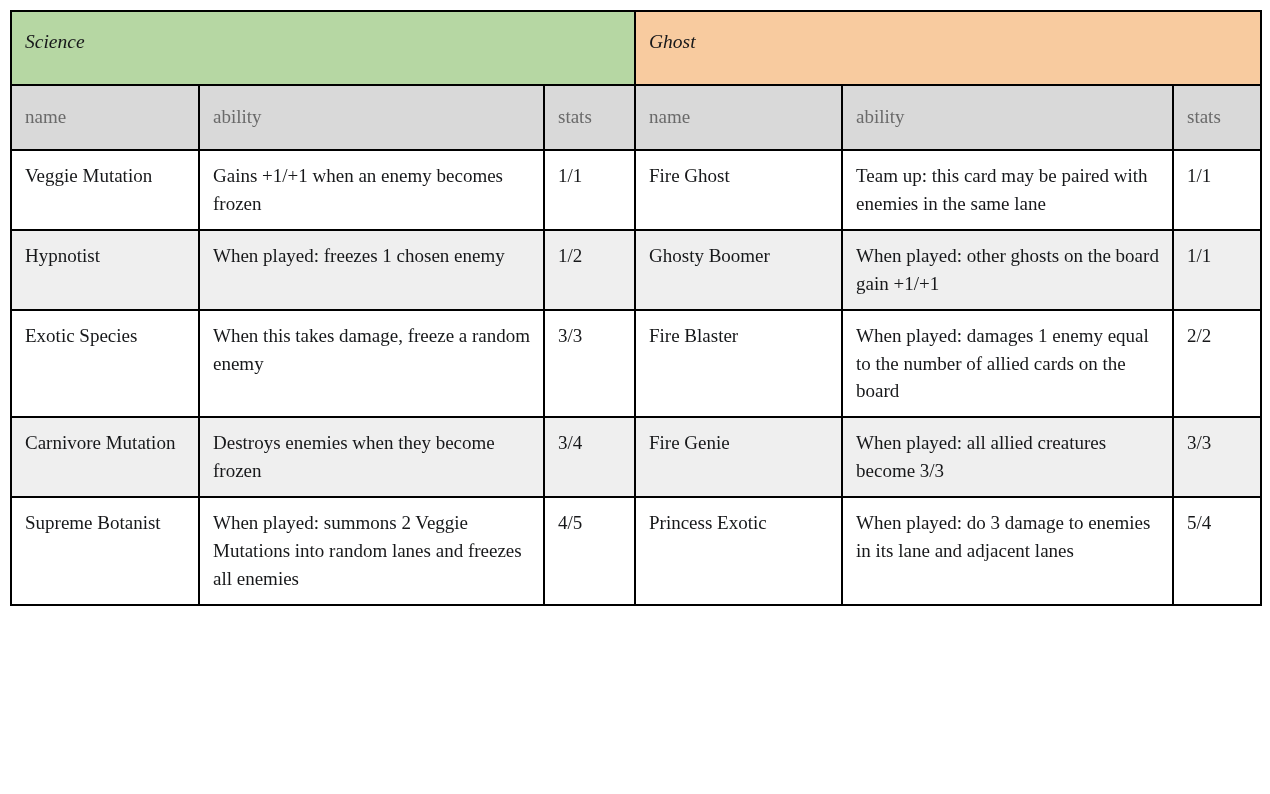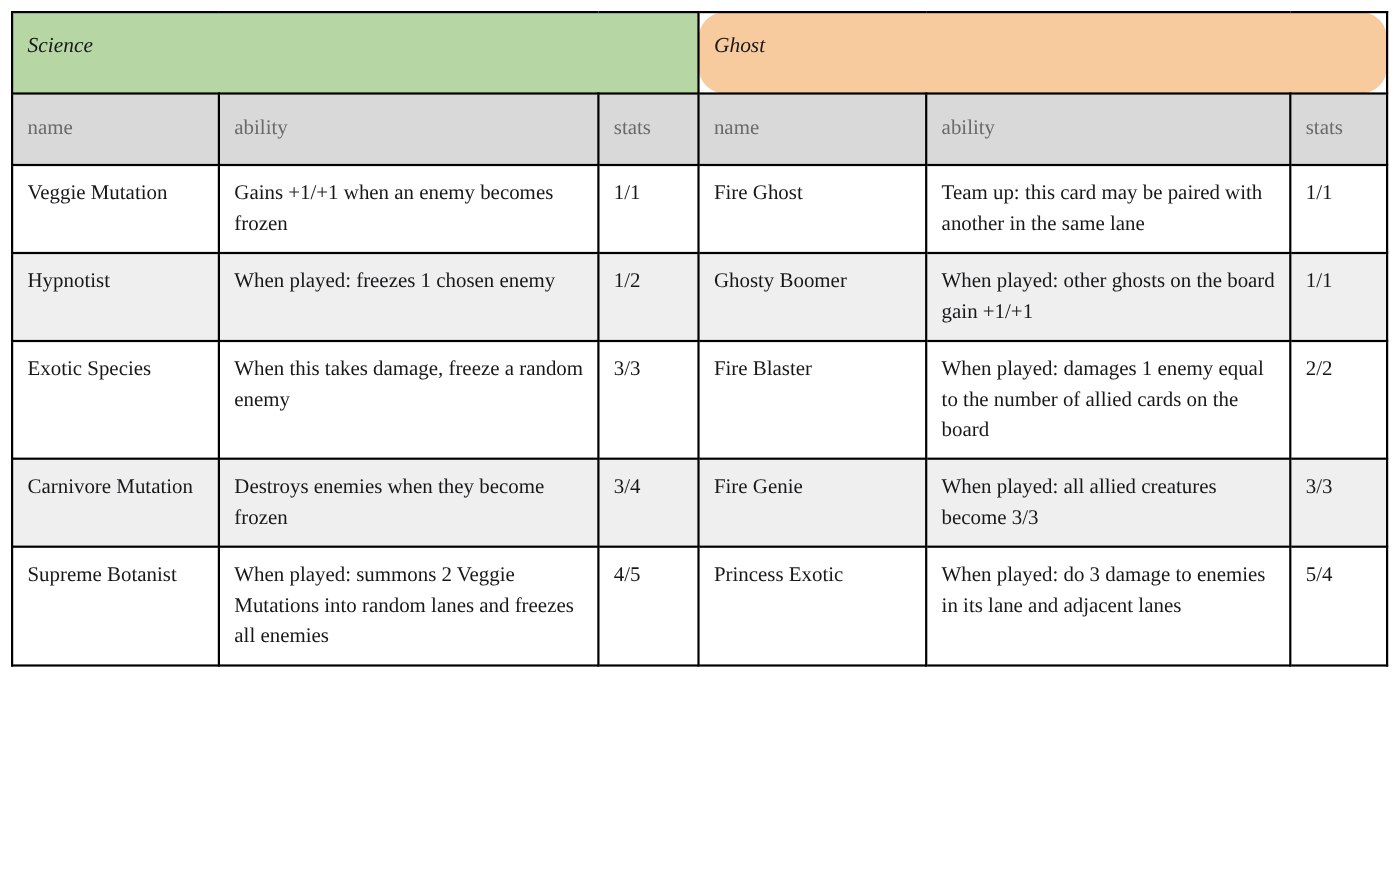--- a/index.html
+++ b/index.html
@@ -39,21 +39,21 @@
   
   tr.faction-row td {
     height: 40px;
     padding-top: 16px;
     padding-bottom: 16px;
     font-size: 19.5px;
     color: #17181a;
     font-style: italic;
   }
   td.faction-science { background: #b6d7a3; }
-  td.faction-ghost   { background: #f8cb9f; border-radius: 24px; }
+  td.faction-ghost   { background: #f8cb9f; }
 
   
   tr.col-head td {
     background: #d9d9d9;
     color: #6a6a6a;
     font-size: 19px;
     padding-top: 17px;
     padding-bottom: 18px;
   }
 
@@ -95,21 +95,21 @@
         <td>name</td>
         <td>ability</td>
         <td>stats</td>
       </tr>
 
       <tr class="body-row odd">
         <td>Veggie Mutation</td>
         <td>Gains +1/+1 when an enemy becomes frozen</td>
         <td>1/1</td>
         <td>Fire Ghost</td>
-        <td>Team up: this card may be paired with another in the same lane</td>
+        <td>Team up: this card may be paired with enemies in the same lane</td>
         <td>1/1</td>
       </tr>
 
       <tr class="body-row even">
         <td>Hypnotist</td>
         <td>When played: freezes 1 chosen enemy</td>
         <td>1/2</td>
         <td>Ghosty Boomer</td>
         <td>When played: other ghosts on the board gain +1/+1</td>
         <td>1/1</td>

